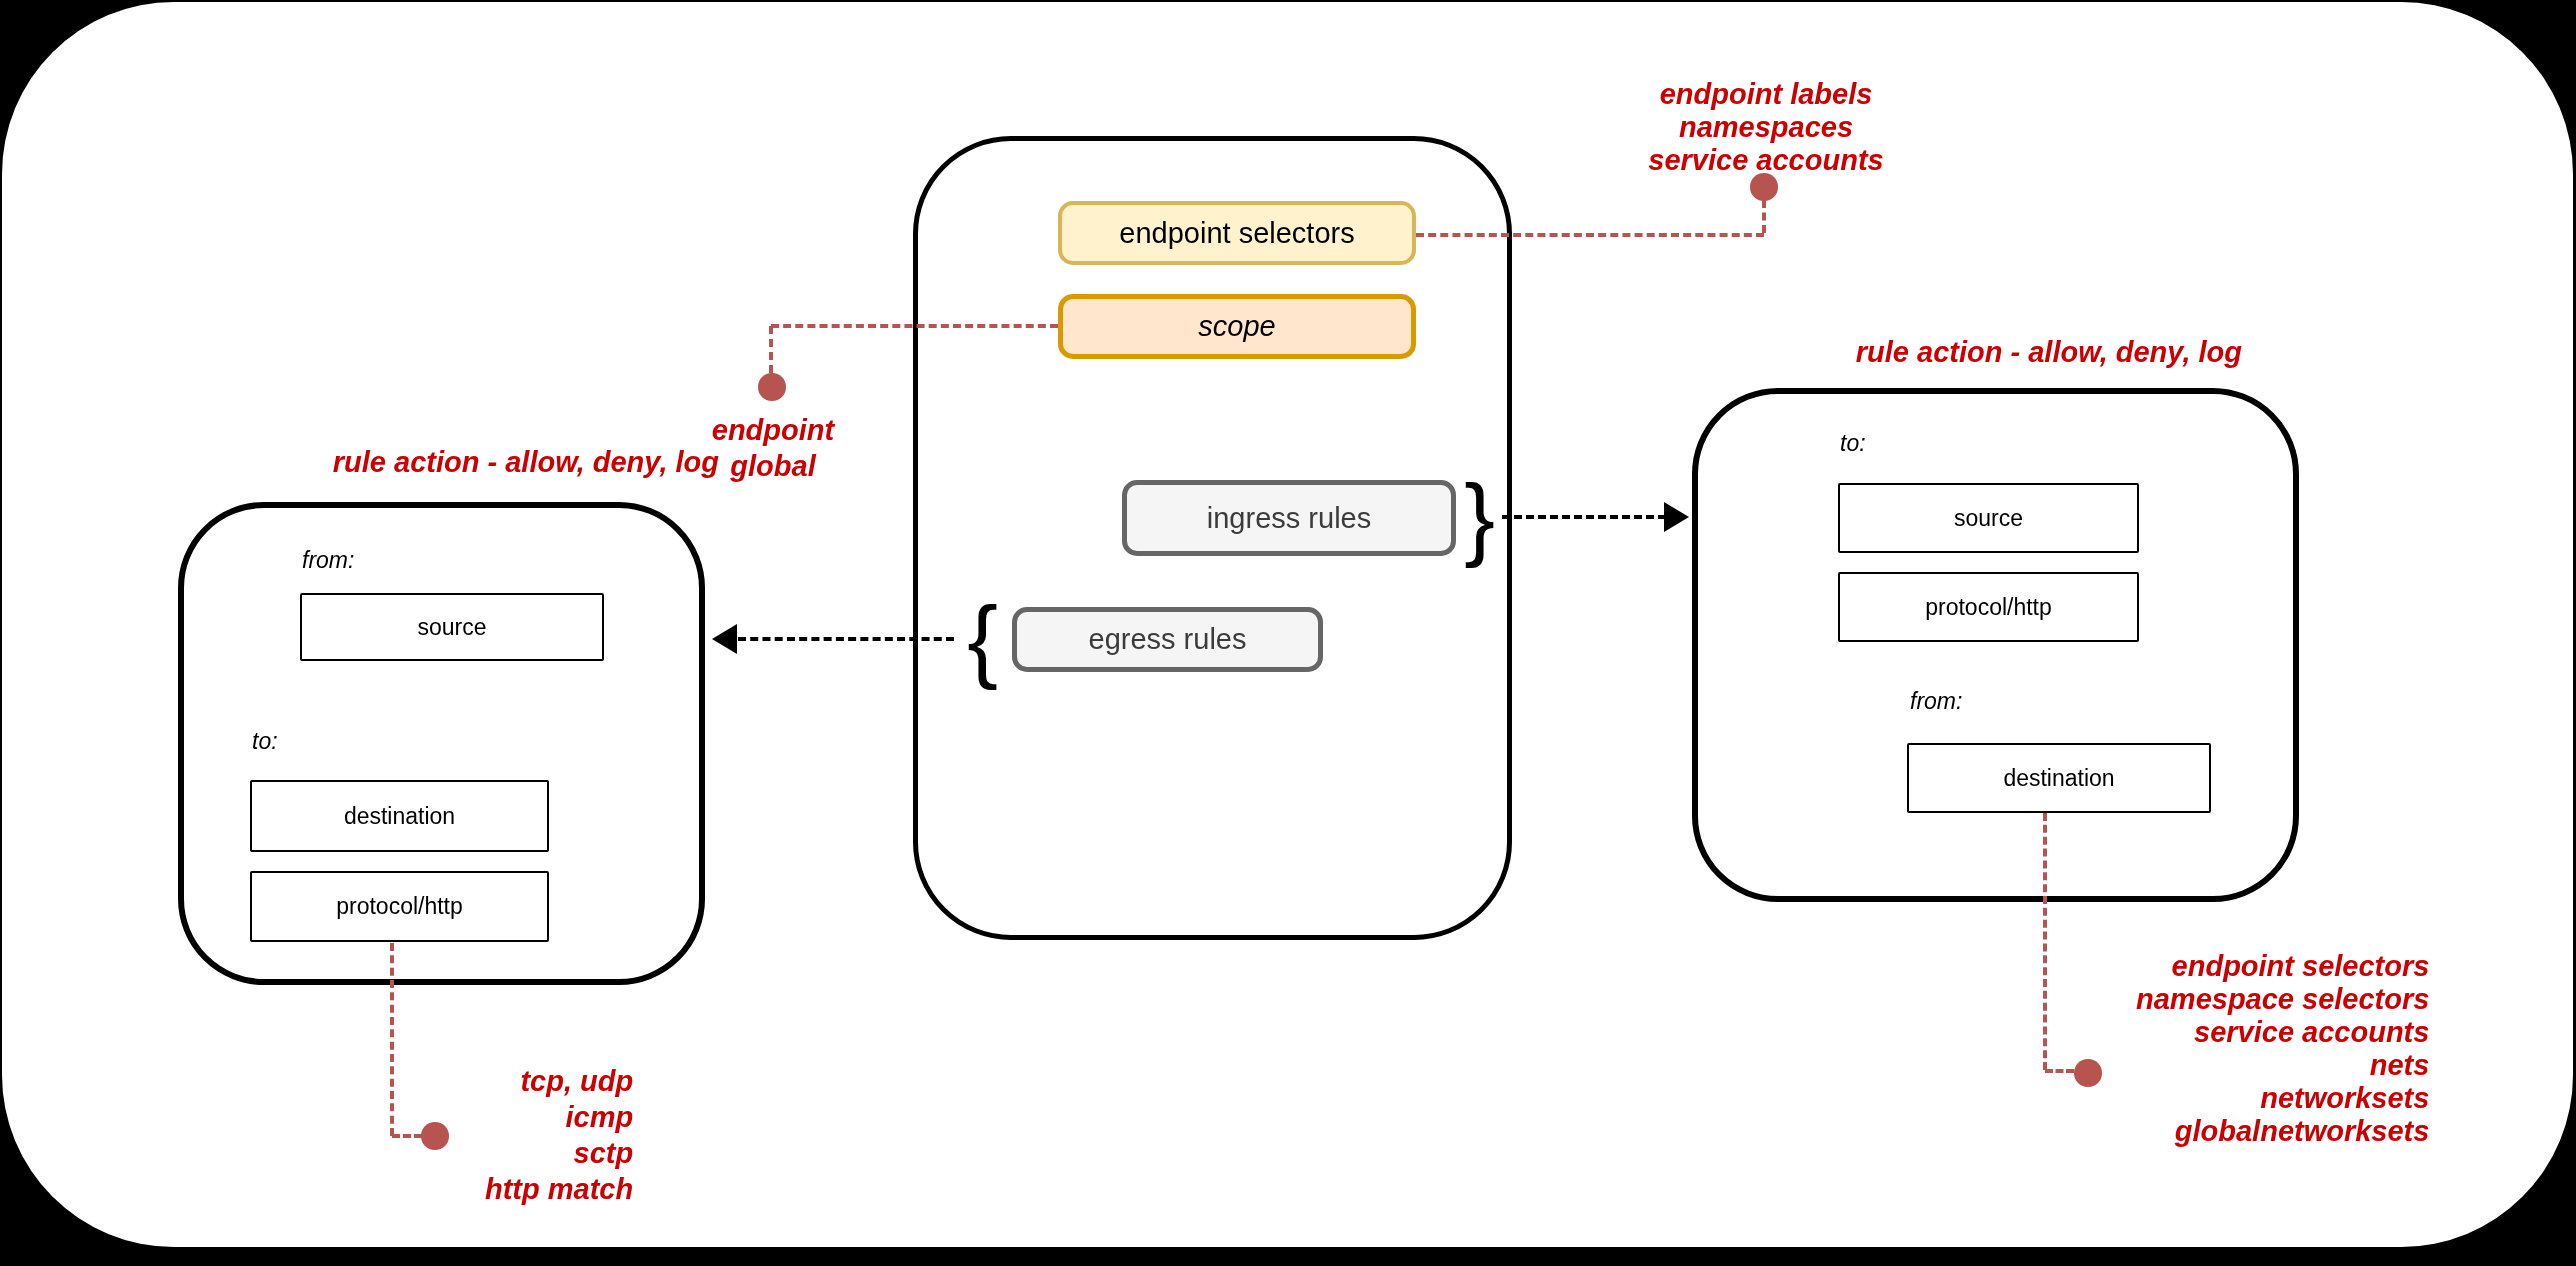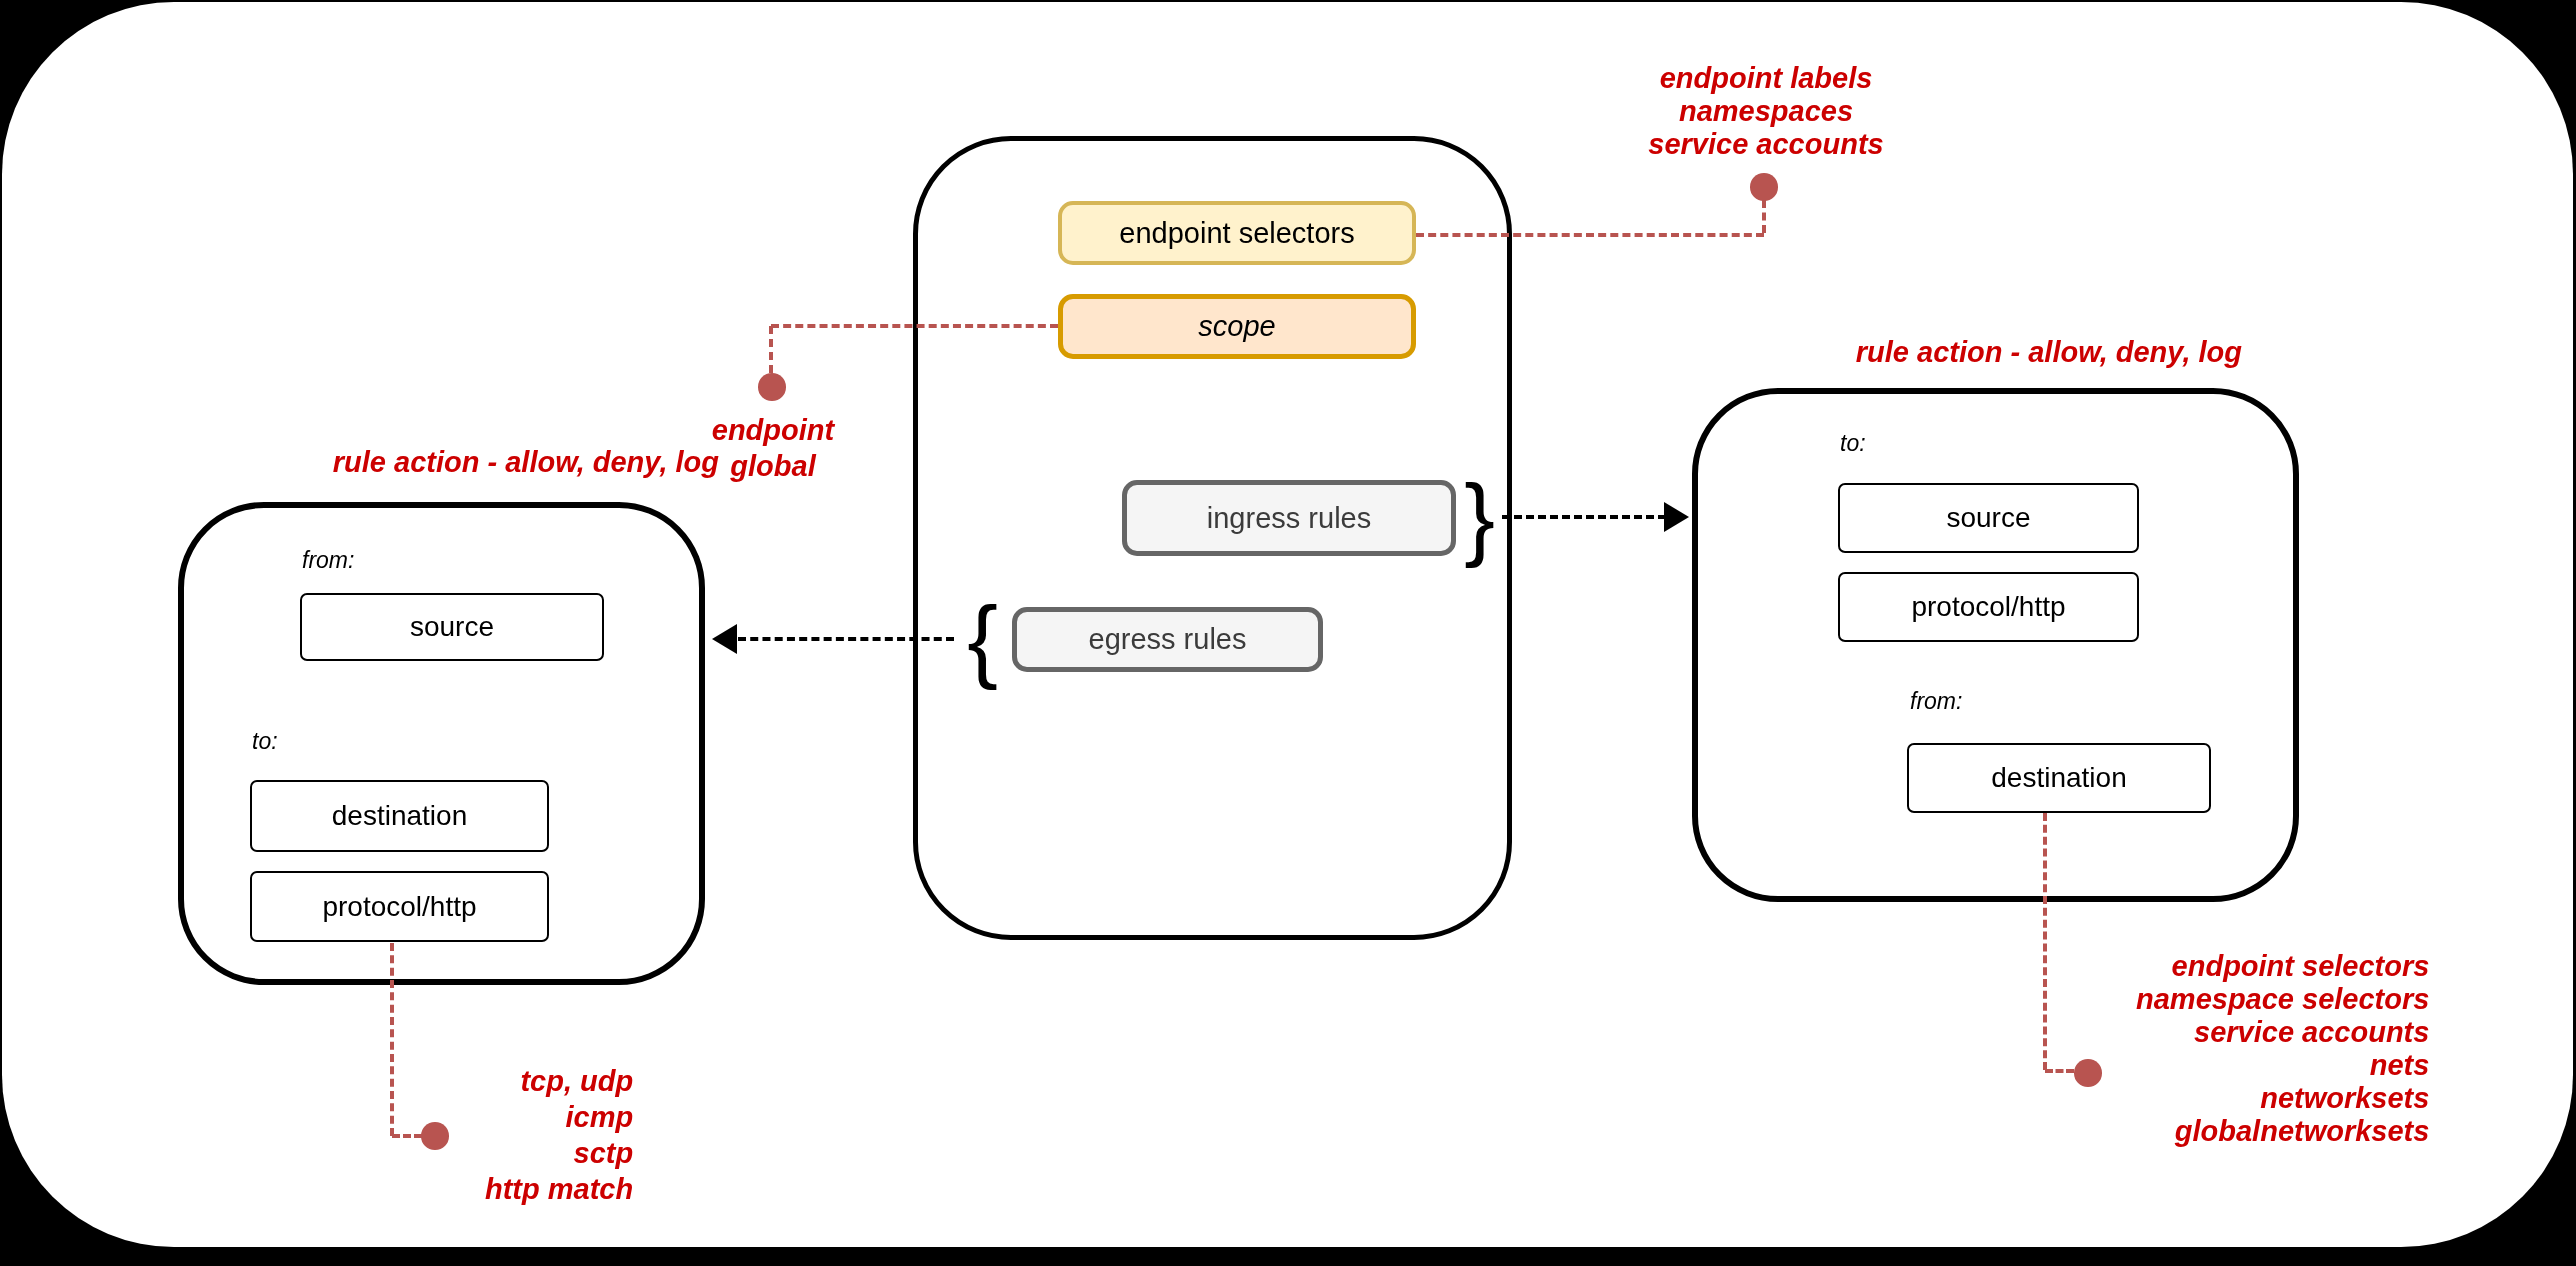--- a/index.html
+++ b/index.html
@@ -12,21 +12,21 @@
   
   .container{border:5.7px solid #000;border-radius:98px;background:#fff;}
   .rulebox{border:6.3px solid #000;border-radius:86px;background:#fff;}
 
   
   .node{display:flex;align-items:center;justify-content:center;
         font-size:29px;color:#000;border-radius:15px;background:#fff;}
   .node-yellow{background:#FFF2CC;border:4.6px solid #D6B656;}
   .node-orange{background:#FFE6CC;border:5.7px solid #D79B00;}
   .node-gray{background:#F5F5F5;border:5.2px solid #666666;color:#3b3b3b;}
-  .node-plain{border:2.9px solid #000;border-radius:7px;font-size:28px;}
+  .node-plain{border:2.9px solid #000;border-radius:2px;font-size:23px;}
 
   .fieldlabel{font-size:23px;color:#000;font-style:italic;}
 
   
   .ann{color:#CC0000;font-weight:bold;font-style:italic;font-size:29px;line-height:36px;text-align:right;}
   .ann-center{text-align:center;}
 
   
   .dash-h-red{border-top:4px dashed #B85450;height:0;}
   .dash-v-red{border-left:4px dashed #B85450;width:0;}
@@ -132,21 +132,21 @@
     <div class="ann" style="line-height:33px;">service accounts</div>
     <div class="ann" style="line-height:33px;">nets</div>
     <div class="ann" style="line-height:33px;">networksets</div>
     <div class="ann" style="line-height:33px;">globalnetworksets</div>
   </div>
 
   <div class="abs dash-h-red" style="left:1416px;top:233px;width:348px;"></div>
   <div class="abs dash-v-red" style="left:1762px;top:200px;height:33px;"></div>
   <div class="abs dot" style="left:1750px;top:173px;"></div>
 
-  <div class="abs ann ann-center" style="left:1591px;top:62px;width:350px;line-height:33px;">
+  <div class="abs ann ann-center" style="left:1591px;top:78px;width:350px;line-height:33px;">
     <div>endpoint labels</div>
     <div>namespaces</div>
     <div>service accounts</div>
   </div>
 
   <div class="abs dash-h-red" style="left:771px;top:324px;width:287px;"></div>
   <div class="abs dash-v-red" style="left:769px;top:326px;height:47px;"></div>
   <div class="abs dot" style="left:758px;top:373px;"></div>
 
   <div class="abs ann ann-center" style="left:658px;top:412px;width:230px;">

